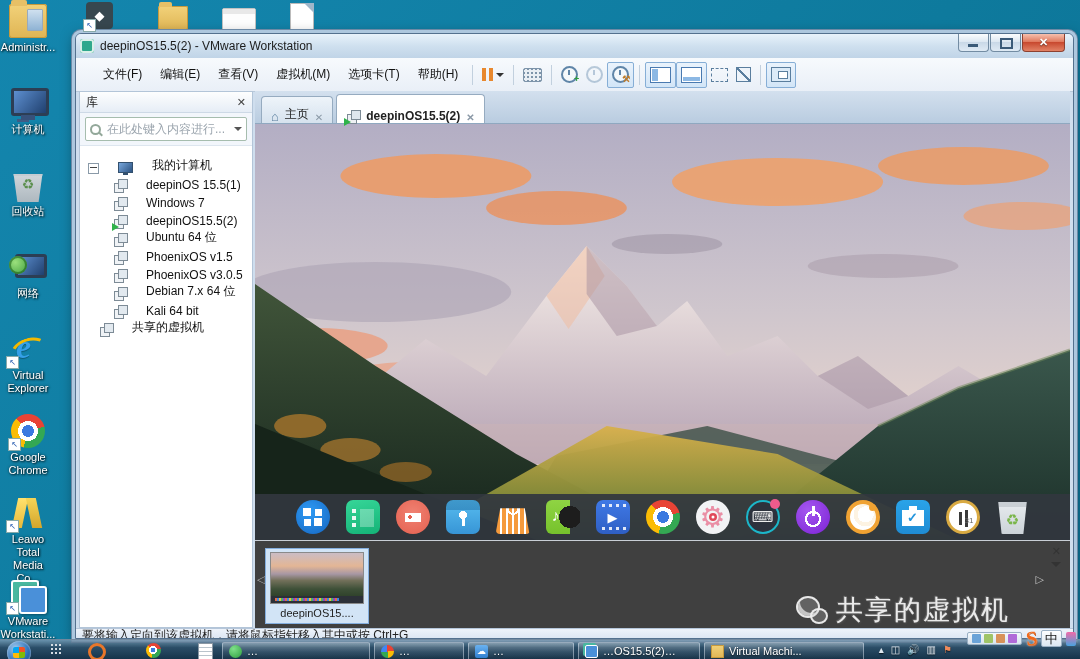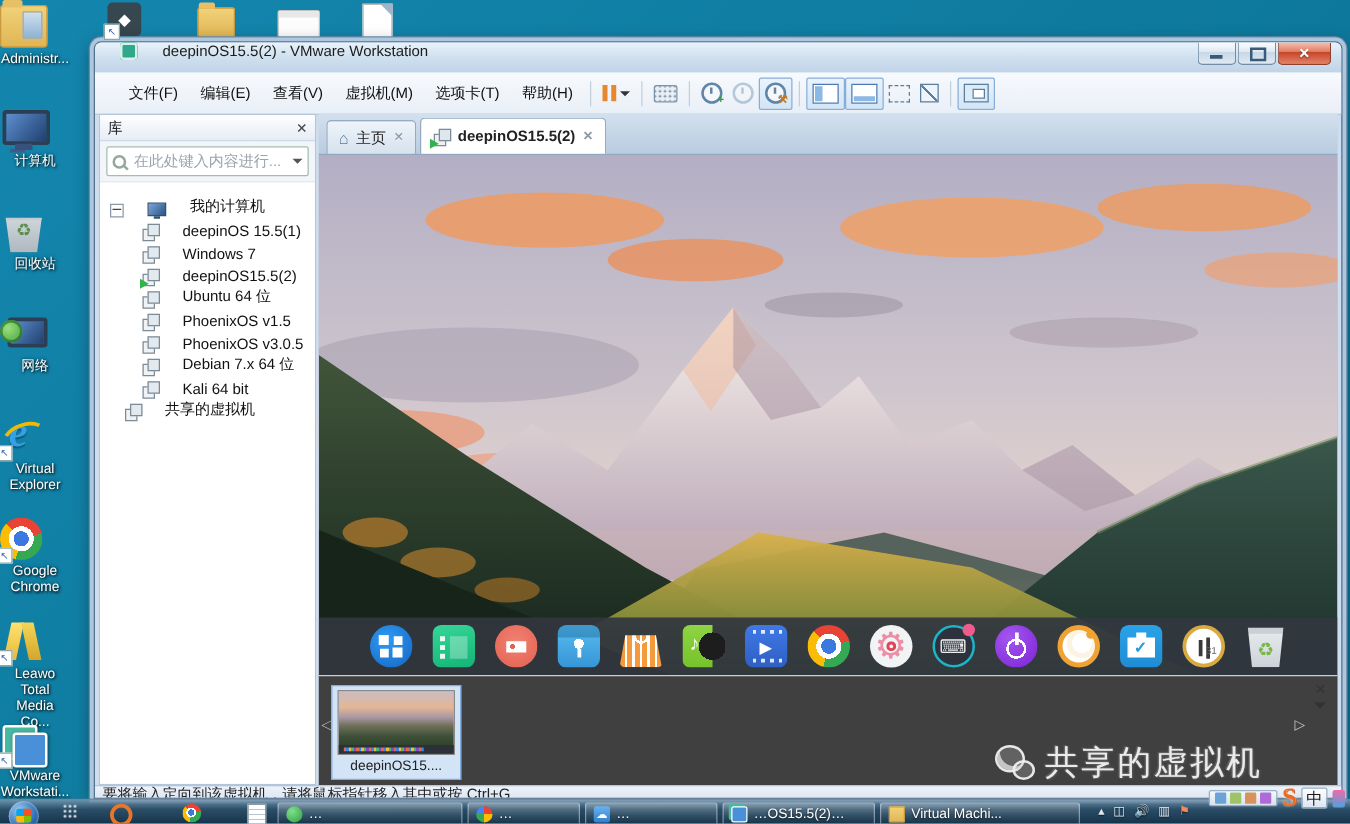--- a/index.html
+++ b/index.html
@@ -1,21 +1,21 @@
 <!DOCTYPE html>
 <html><head>
 <meta charset="utf-8">
 <style>
   html,body{margin:0;padding:0}
   .stage{position:relative;width:1080px;height:659px;overflow:hidden;
     background:linear-gradient(135deg,#1486ae 0%,#0e7a9d 55%,#0b6f93 100%);
     font-family:"Liberation Sans",sans-serif;-webkit-font-smoothing:antialiased}
   
   .dicol{position:absolute;left:0;top:4px;width:74px}
-  .dicon{position:relative;width:56px;height:80px;display:flex;flex-direction:column;margin-bottom:2px;cursor:default}
+  .dicon{position:relative;width:56px;height:80px;display:flex;flex-direction:column;align-items:center;margin-bottom:2px;cursor:default}
   .dicon .art{position:relative;width:38px;height:34px;flex:none}
   .dicon .lbl{margin-top:3px;font-size:11px;line-height:13px;color:#fff;text-align:center;
     text-shadow:1px 1px 2px rgba(0,0,0,.85),0 0 3px rgba(0,0,0,.6);max-width:72px}
   .sc{position:absolute;left:-3px;bottom:-3px;width:11px;height:11px;background:#fff;border:1px solid #8aa;z-index:3;
     display:flex;align-items:center;justify-content:center;font-size:8px;color:#2a5db0}
   .sc::after{content:"\2196"}
   .a-user{background:linear-gradient(#f2d27a,#dfb554);border-radius:3px;box-shadow:inset 0 0 0 1px #c79a3d}
   .a-user::before{content:"";position:absolute;left:2px;top:-4px;width:16px;height:6px;background:#e7c066;border-radius:2px 2px 0 0}
   .a-user::after{content:"";position:absolute;right:4px;top:5px;width:14px;height:20px;background:linear-gradient(#cfe0ef,#8fb3d4);border:1px solid #9ab;border-radius:1px}
   .a-pc::before{content:"";position:absolute;left:2px;top:2px;width:32px;height:22px;border:3px solid #2c3e54;border-radius:3px;background:linear-gradient(130deg,#5d8fd0,#20406e)}
@@ -42,21 +42,21 @@
   .ti-folder::before{content:"";position:absolute;left:1px;top:-4px;width:13px;height:5px;background:#e7c066;border-radius:2px 2px 0 0}
   .ti-win{left:222px;width:32px;height:22px;top:8px;background:#fdfdfd;border:1px solid #c2c2c2;border-radius:2px}
   .ti-win::before{content:"";position:absolute;left:0;right:0;top:0;height:5px;background:#e8e8e8}
   .ti-doc{left:290px;width:22px;height:27px;top:3px;background:#fff;border:1px solid #bbb}
   .ti-doc::after{content:"";position:absolute;right:-1px;top:-1px;border:5px solid #9fb6c9;border-left-color:transparent;border-bottom-color:transparent}
   
   .win{position:absolute;left:75px;top:33px;width:997px;height:604px;background:#cfdeee;
     border:1px solid #54718e;border-radius:6px 6px 0 0;
     box-shadow:0 0 0 3px rgba(180,205,228,.9),0 0 0 4px #6d8aa6,0 3px 14px rgba(0,0,0,.5)}
   .titlebar{position:absolute;left:0;right:0;top:0;height:24px;border-radius:5px 5px 0 0;
-    background:linear-gradient(#e8f2fb,#cfe0ef 50%,#c0d4e7);display:flex;align-items:flex-start;padding-left:20px;gap:20px}
+    background:linear-gradient(#e8f2fb,#cfe0ef 50%,#c0d4e7);display:flex;align-items:center;padding-left:4px;gap:6px}
   .appico{width:14px;height:14px;border-radius:3px;background:#2fa88c;box-shadow:inset 0 0 0 2px #d9efe8,inset 0 0 0 3px #2fa88c}
   .wtitle{font-size:12px;color:#1c1c1c}
   .winbtns{position:absolute;top:0;right:8px;display:flex}
   .wb{width:29px;height:17px;border:1px solid #738ca3;border-top:none;border-radius:0 0 4px 4px;
     background:linear-gradient(#fbfdfe,#dde8f2 45%,#c7d7e6 45%,#dfeaf4);margin-left:1px;position:relative}
   .wb-min::after{content:"";position:absolute;left:9px;bottom:4px;width:10px;height:3px;background:#3a5a78}
   .wb-max::after{content:"";position:absolute;left:9px;top:4px;width:9px;height:7px;border:2px solid #3a5a78}
   .wb-close{width:41px;background:linear-gradient(#f6c0ae,#e07a5f 45%,#c6442a 45%,#e28266);border-color:#8d4030}
   .wb-close::after{content:"\2715";position:absolute;inset:0;display:flex;align-items:center;justify-content:center;color:#fff;font-size:11px;font-weight:bold;text-shadow:0 1px 1px rgba(0,0,0,.5)}
   
@@ -104,21 +104,21 @@
   .pc-ico{width:15px;height:12px;position:relative;flex:none}
   .pc-ico::before{content:"";position:absolute;left:0;top:0;width:13px;height:9px;border:1px solid #33506e;background:linear-gradient(130deg,#78a7dc,#2d5382)}
   .pc-ico::after{content:"";position:absolute;left:5px;bottom:-1px;width:5px;height:2px;background:#33506e}
   .vm-ico{position:relative;width:13px;height:13px;flex:none}
   .vm-ico::before{content:"";position:absolute;left:0;top:4px;width:8px;height:8px;border:1px solid #7d8b96;background:#f0f3f6}
   .vm-ico::after{content:"";position:absolute;left:4px;top:0;width:8px;height:8px;border:1px solid #7d8b96;background:#e2e9ef}
   .vm-run{position:absolute;left:-2px;bottom:-3px;width:0;height:0;border-left:7px solid #2fb34a;border-top:4px solid transparent;border-bottom:4px solid transparent;z-index:2}
   
   .main{position:absolute;left:179px;top:57px;right:3px;bottom:10px;display:flex;flex-direction:column;background:#c4d5e6}
   .tabstrip{height:32px;background:linear-gradient(#d3e0ee,#b9cce0);border-bottom:1px solid #8fa8c0;display:flex;align-items:flex-end;padding-left:6px;gap:3px}
-  .tab{display:flex;align-items:center;gap:6px;height:26px;padding:0 9px;font-size:12px;color:#222;
+  .tab{display:flex;align-items:flex-end;gap:6px;height:26px;padding:0 9px;font-size:12px;color:#222;
     border:1px solid #96abc0;border-bottom:none;border-radius:4px 4px 0 0;background:linear-gradient(#eef4fa,#d6e2ee)}
   .tab.active{background:#fff;height:28px;font-weight:bold}
   .tabx{color:#8a98a6;font-size:10px}
   .tabx::after{content:"\2715"}
   .homeico{color:#5a7e9e;font-size:13px;line-height:1}
   .homeico::after{content:"\2302"}
   .vmtab-ico{position:relative;width:14px;height:13px}
   .vmtab-ico::before{content:"";position:absolute;left:1px;top:4px;width:8px;height:8px;border:1px solid #7d8b96;background:#eef1f4}
   .vmtab-ico::after{content:"";position:absolute;left:5px;top:0;width:8px;height:8px;border:1px solid #7d8b96;background:#dfe7ee}
   

